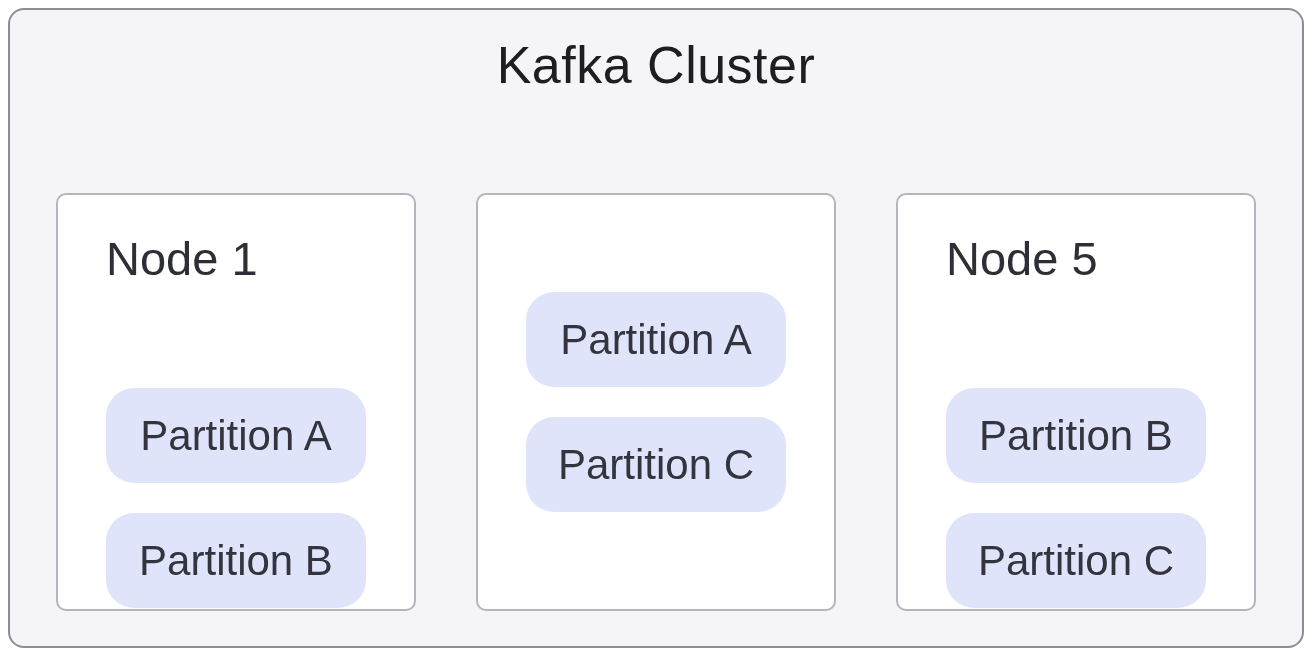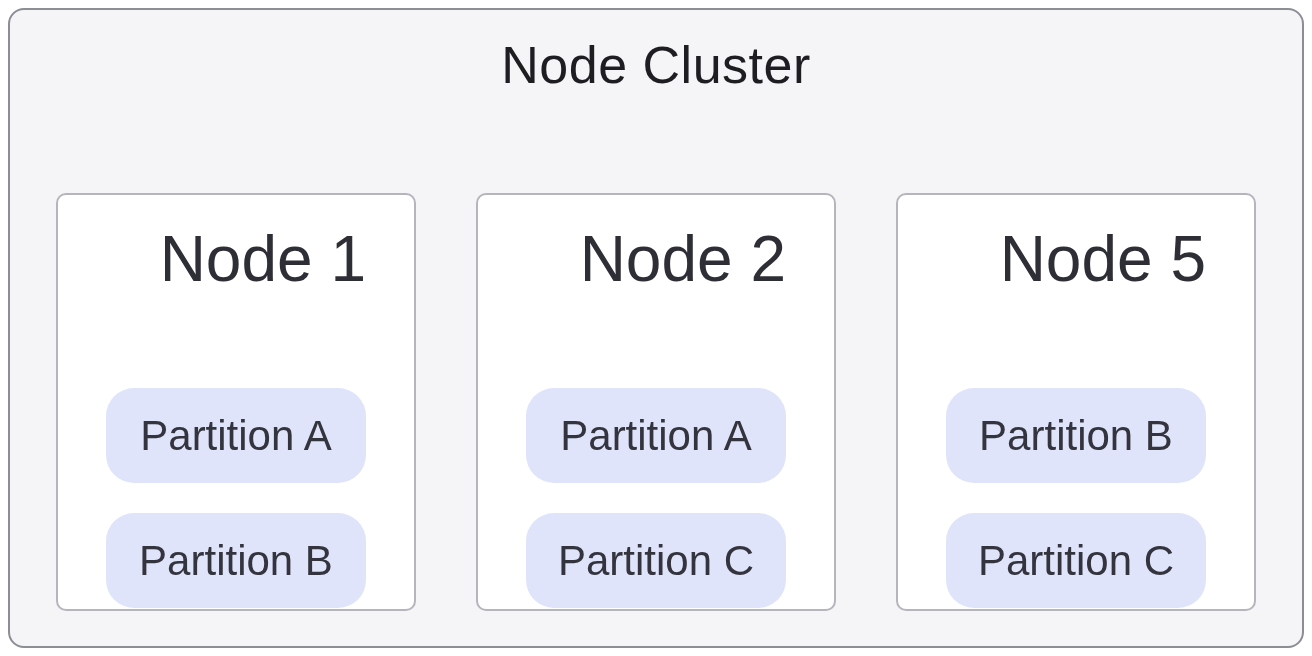--- a/index.html
+++ b/index.html
@@ -43,22 +43,22 @@
     width: 360px;
     height: 418px;
     box-sizing: border-box;
     background: var(--card-bg, #ffffff);
     border: 2px solid var(--card-border, #b5b5bd);
     border-radius: 10px;
     padding: 0 48px;
   }
   .node-title {
     margin-top: 32px;
-    text-align: right;
-    font-size: 64px;
+    text-align: left;
+    font-size: 47px;
     line-height: 64px;
     color: var(--node-text, #2e2e36);
   }
   .pills {
     display: flex;
     flex-direction: column;
     gap: 30px;
     margin-top: 97px;
   }
   .pill {
@@ -69,33 +69,32 @@
     font-size: 42px;
     line-height: 95px;
     text-align: center;
     white-space: nowrap;
   }
 </style>
 </head>
 <body>
 
 <div class="cluster">
-  <div class="cluster-title">Node Cluster</div>
+  <div class="cluster-title">Kafka Cluster</div>
   <div class="nodes-row">
 
     <div class="node-card">
       <div class="node-title">Node 1</div>
       <div class="pills">
         <div class="pill">Partition A</div>
         <div class="pill">Partition B</div>
       </div>
     </div>
 
     <div class="node-card">
-      <div class="node-title">Node 2</div>
       <div class="pills">
         <div class="pill">Partition A</div>
         <div class="pill">Partition C</div>
       </div>
     </div>
 
     <div class="node-card">
       <div class="node-title">Node 5</div>
       <div class="pills">
         <div class="pill">Partition B</div>

